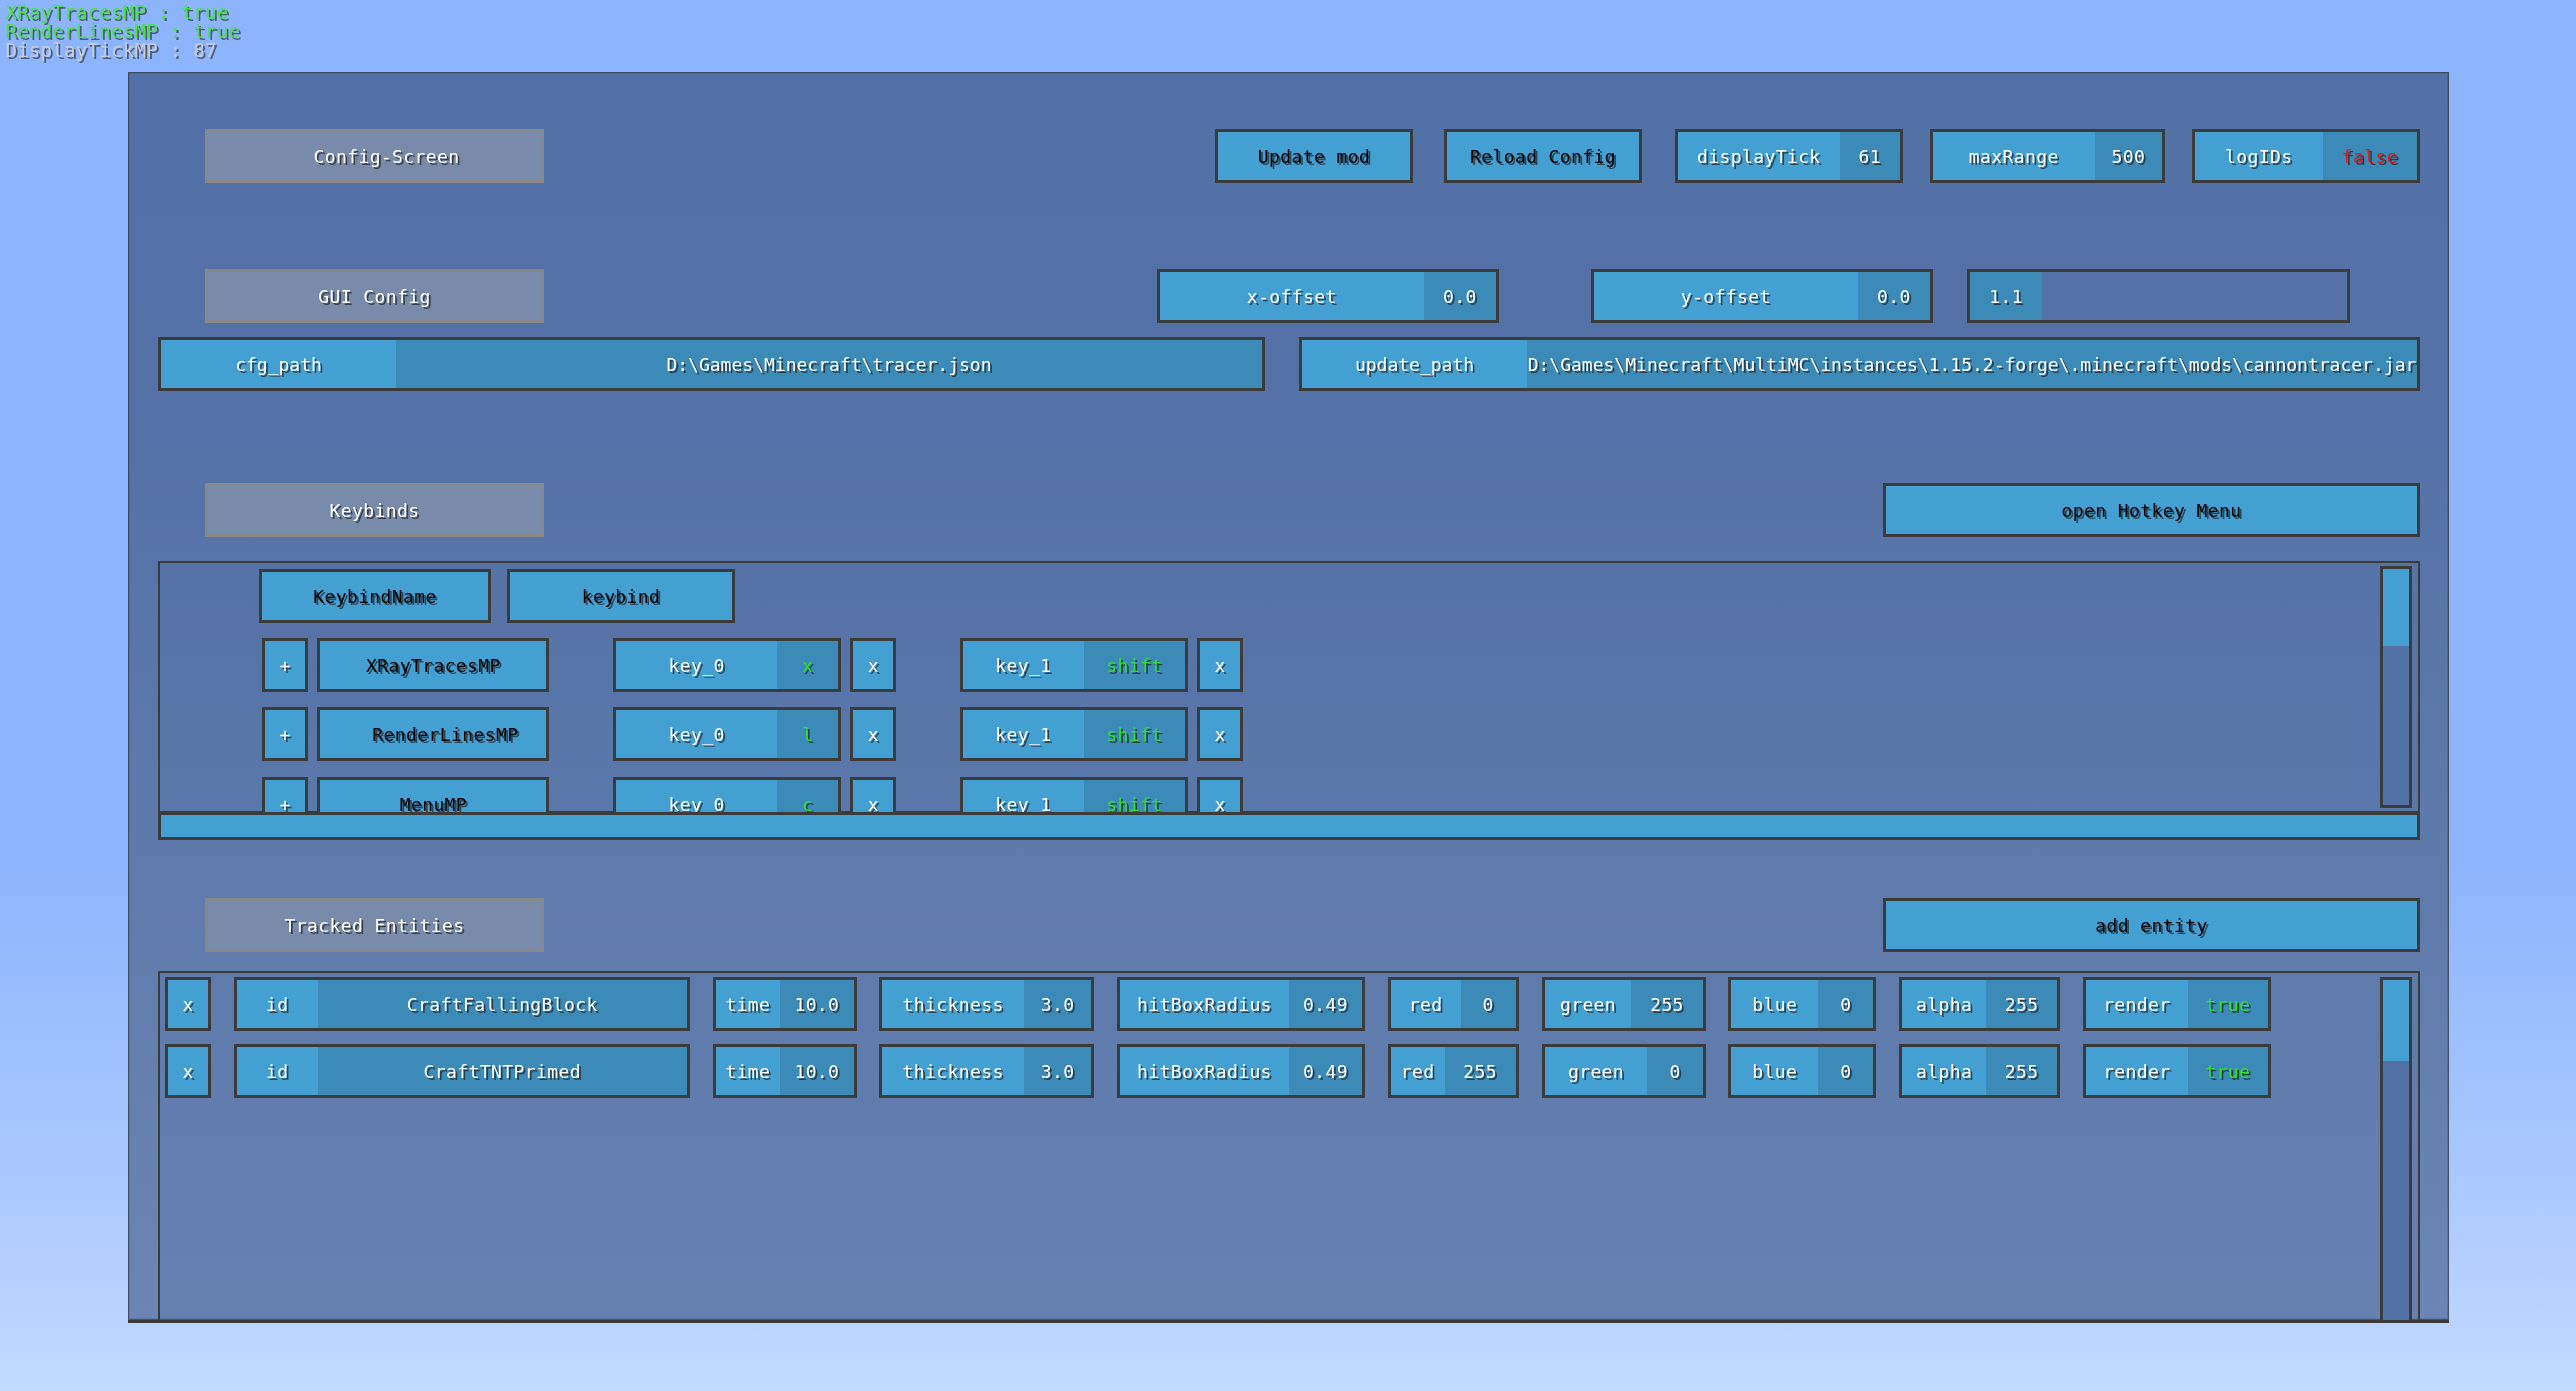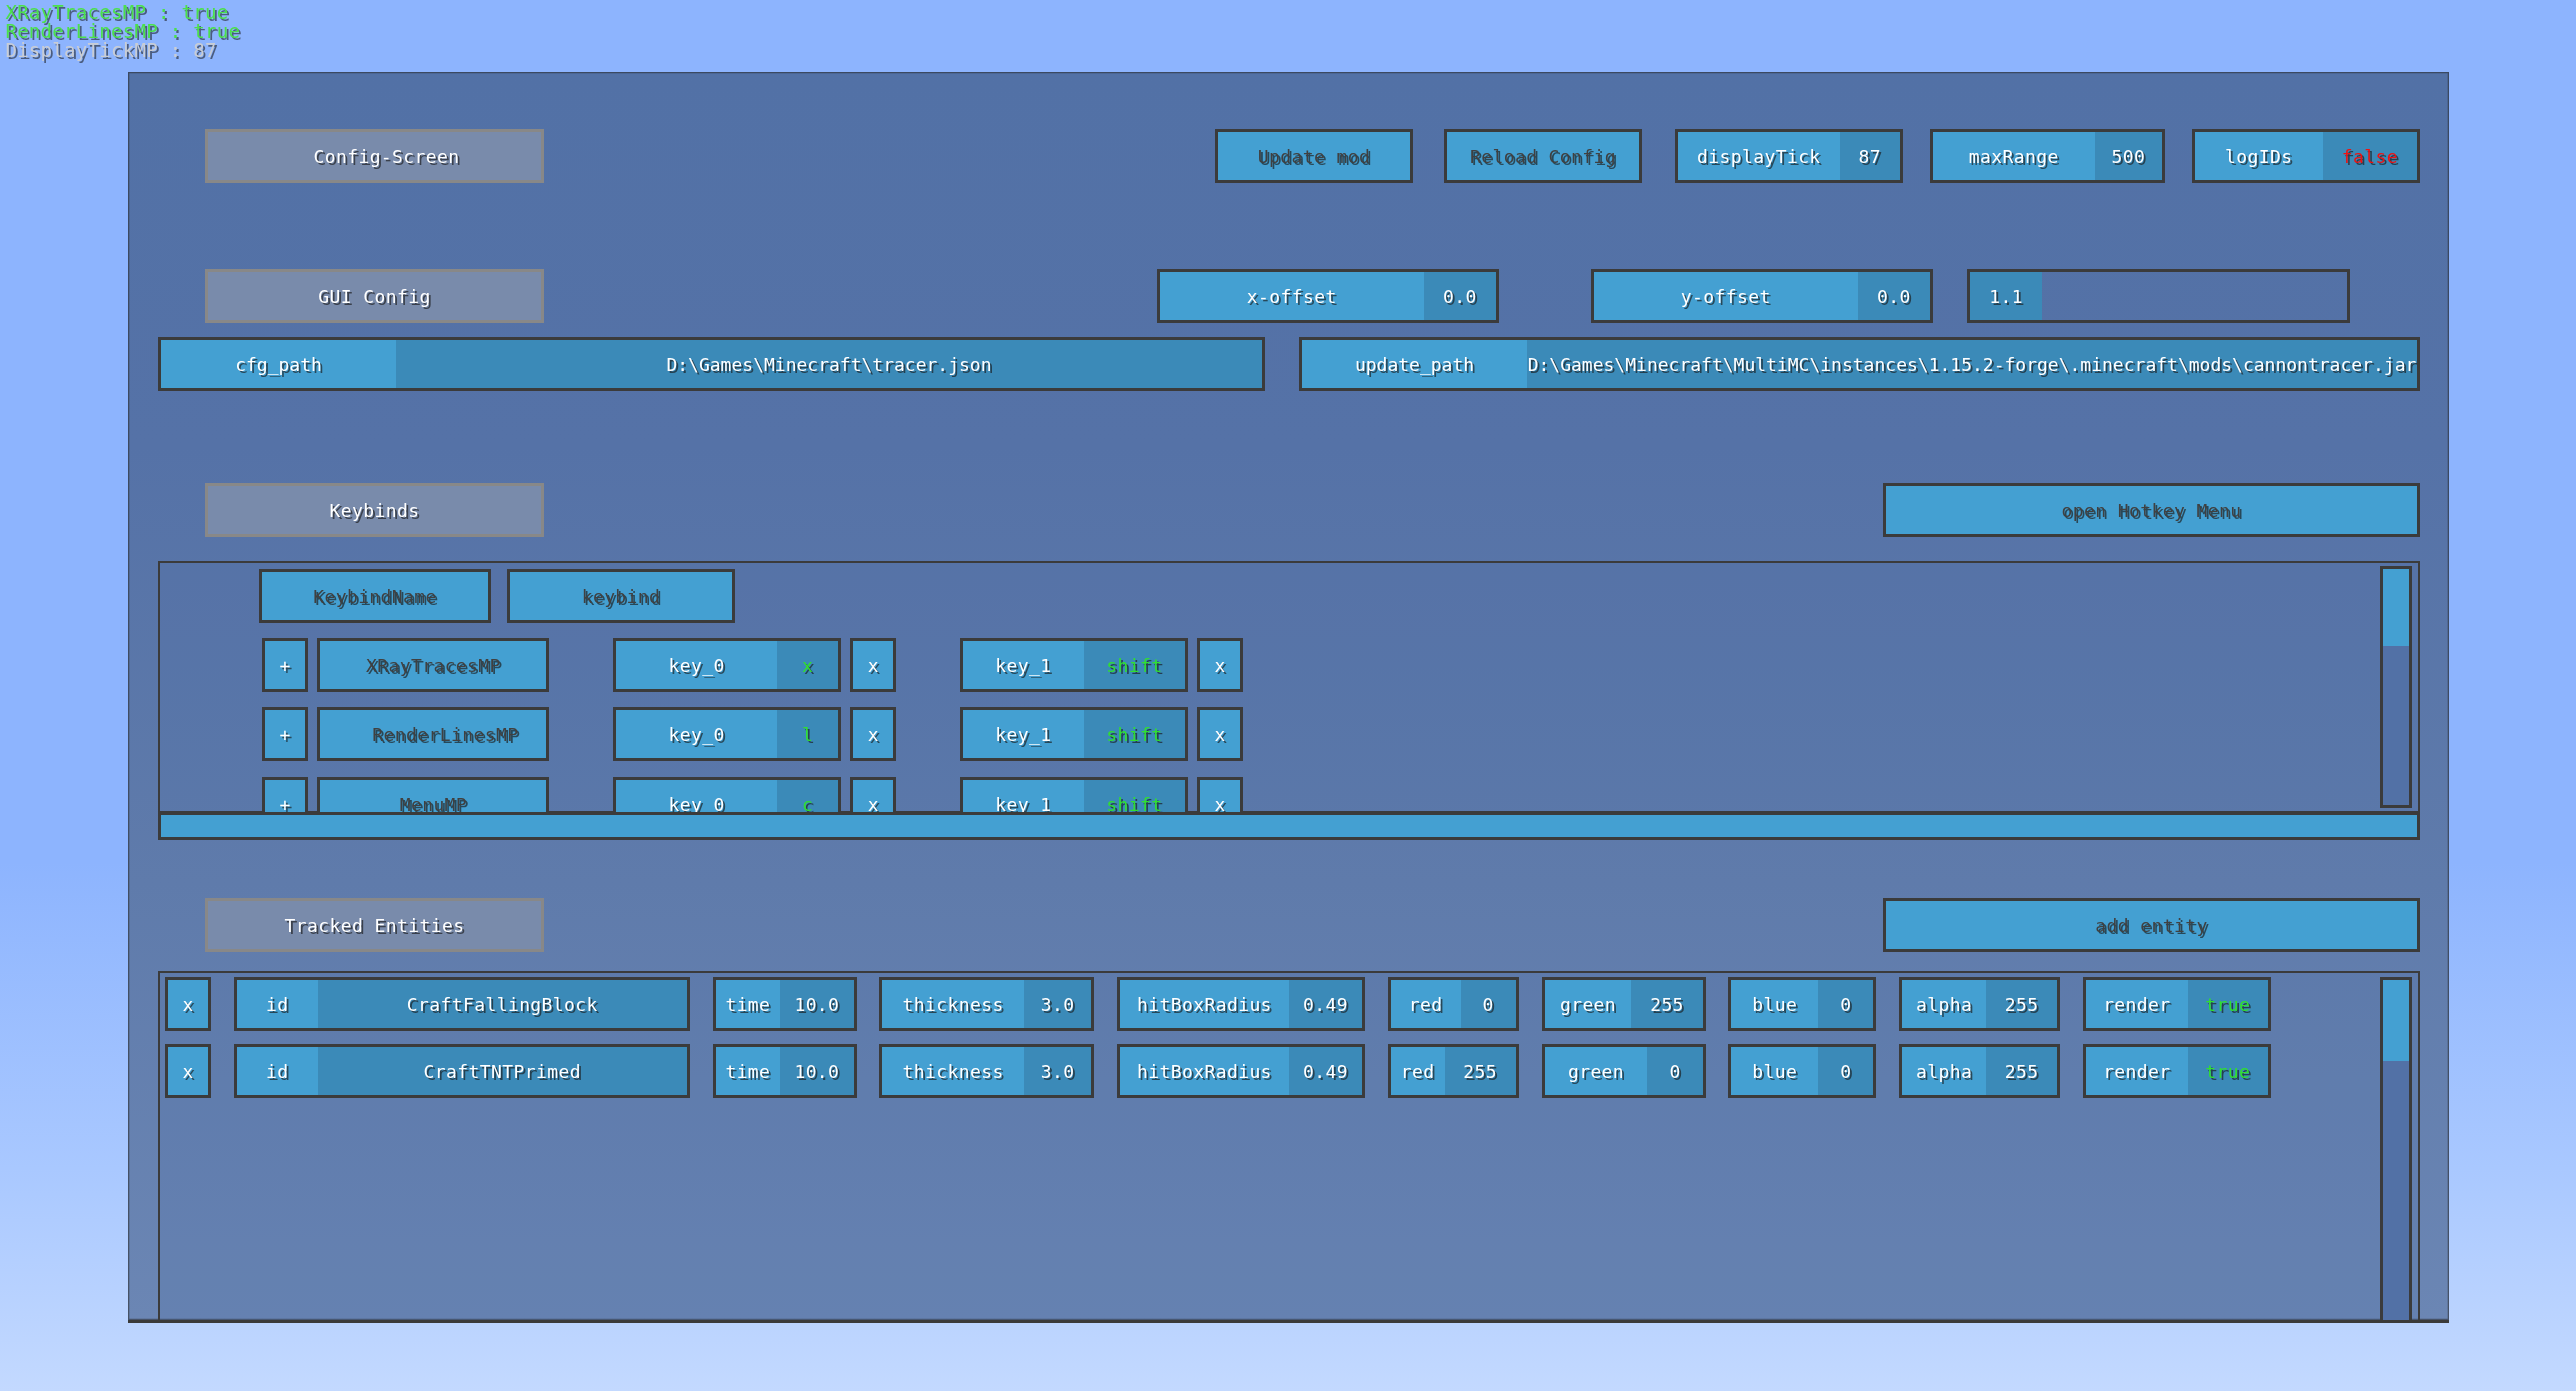--- a/index.html
+++ b/index.html
@@ -52,21 +52,21 @@
     box-shadow: 0 0 0 1.3px rgba(40,40,40,0.55) inset;
     border-bottom: 3.4px solid #3a3a3a;
     overflow: hidden;
   }
 
   
   .btn {
     box-sizing: border-box;
     border: 3.4px solid #3b3b3b;
     background: #44a0d2;
-    color: #404040;
+    color: #000000;
     display: flex;
     align-items: center;
     justify-content: center;
     font-size: 18px;
     letter-spacing: 0.4px;
     text-shadow: 2px 2px 0 rgba(25,25,25,0.65);
     white-space: nowrap;
     overflow: hidden;
   }
   .btn.header {
@@ -194,21 +194,21 @@
     <div class="btn abs" style="left:1087px; top:57px; width:198px; height:54px;">
       <span>Update mod</span>
     </div>
 
     <div class="btn abs" style="left:1316px; top:57px; width:198px; height:54px;">
       <span>Reload Config</span>
     </div>
 
     <div class="pair abs" style="left:1547px; top:57px; width:228px; height:54px;">
       <div class="lbl">displayTick</div>
-      <div class="val" style="width:47px;">87</div>
+      <div class="val" style="width:47px;">61</div>
     </div>
 
     <div class="pair abs" style="left:1802px; top:57px; width:235px; height:54px;">
       <div class="lbl">
           <span>maxRange</span>
         </div>
       <div class="val" style="width:54px;">500</div>
     </div>
 
     <div class="pair abs" style="left:2064px; top:57px; width:228px; height:54px;">

